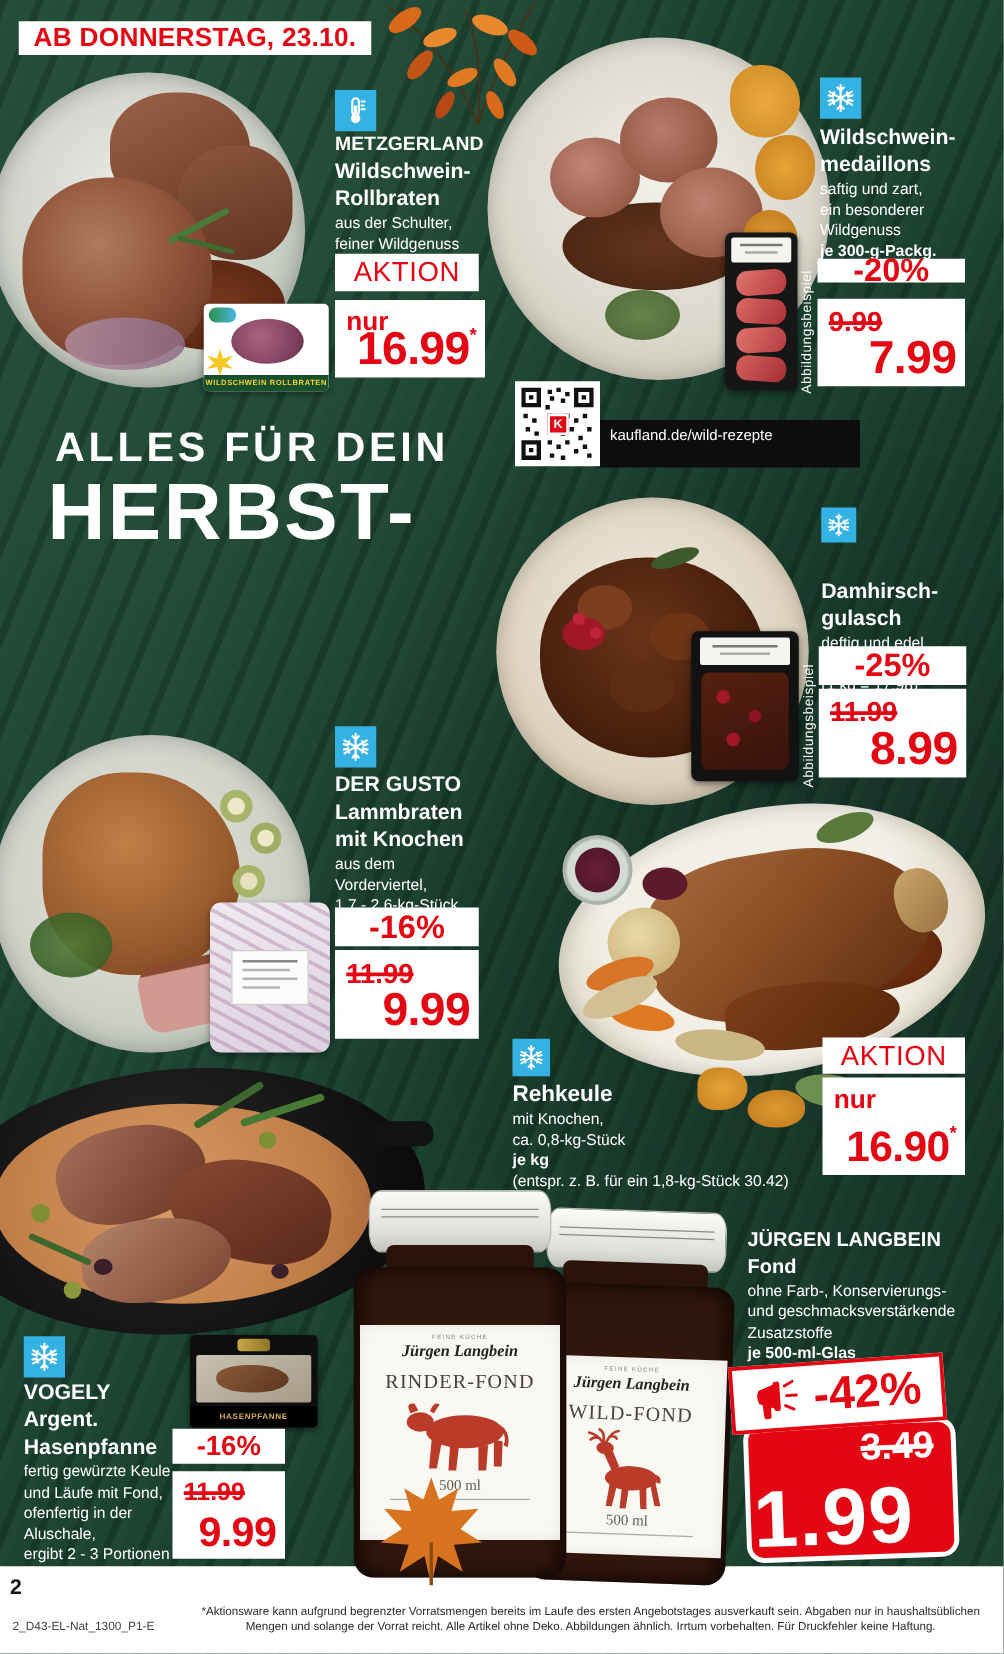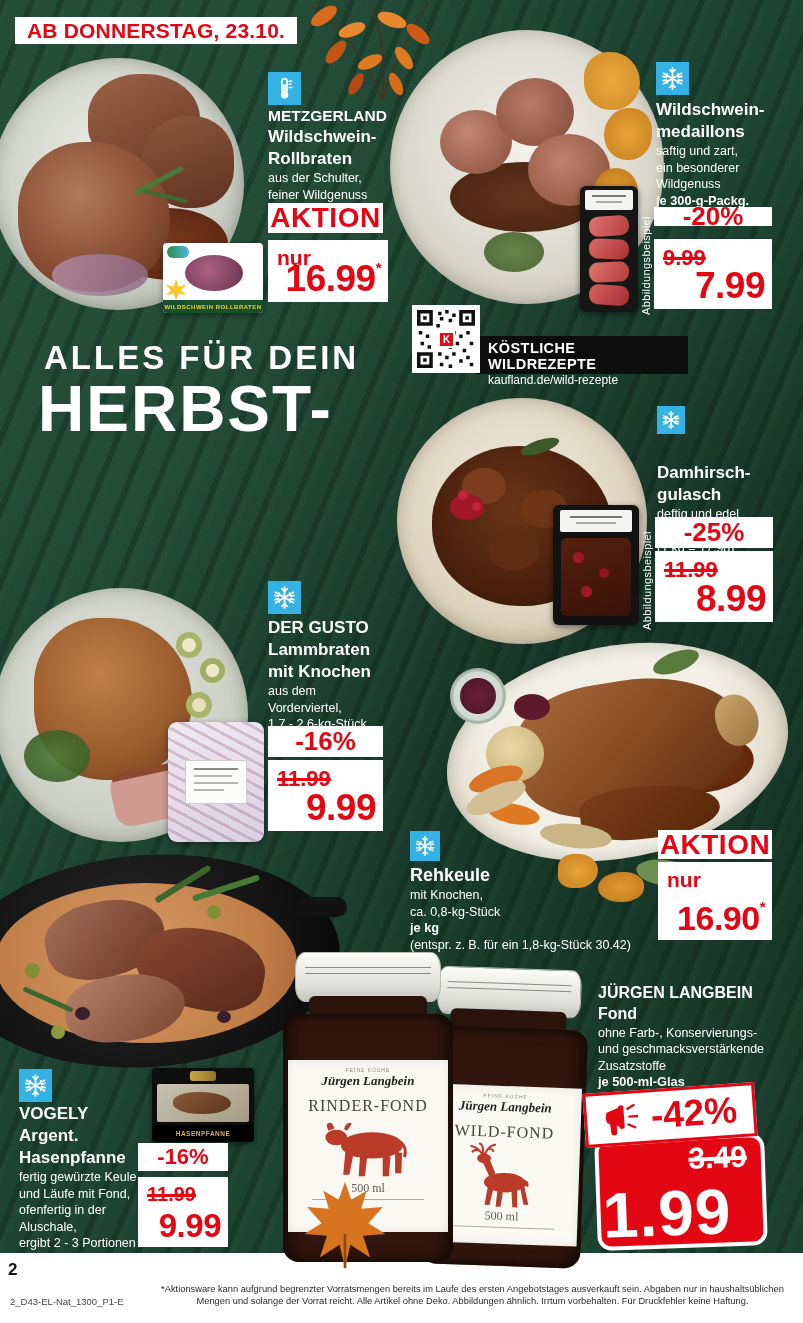--- a/index.html
+++ b/index.html
@@ -18,21 +18,21 @@
   .banner span{color:var(--red);font-weight:700;font-size:21px;letter-spacing:.2px}
   
   .t1{position:absolute;left:44px;top:339px;color:#fff;font-size:33px;font-weight:700;letter-spacing:3px}
   .t2{position:absolute;left:38px;top:377px;color:#fff;font-size:64px;font-weight:700;letter-spacing:2px;line-height:1}
   .t3{position:absolute;left:38px;top:462px;color:#fff;font-size:86px;font-weight:700;letter-spacing:5px;line-height:1}
   
   .icon{position:absolute;background:var(--blue);display:flex;align-items:center;justify-content:center;padding:4px}
   .icon svg{width:100%;height:100%}
   
   .wb{position:absolute;background:#fff;display:flex;align-items:center;justify-content:center}
-  .akt{color:var(--red);font-weight:700;font-size:28px;letter-spacing:.5px}
+  .akt{color:var(--red);font-weight:400;font-size:22px;letter-spacing:.5px}
   .pct{color:var(--red);font-weight:700;font-size:26px}
   .pb{position:absolute;background:#fff}
   .pb .old{position:absolute;left:9px;top:6px;color:var(--red);font-weight:700;font-size:22px;text-decoration:line-through;text-decoration-thickness:3px;text-decoration-color:var(--red)}
   .pb .new{position:absolute;right:7px;bottom:2px;color:var(--red);font-weight:700;font-size:37px;letter-spacing:-.5px}
   .pb .nur{position:absolute;left:9px;top:6px;color:var(--red);font-weight:700;font-size:21px}
   .sup{font-size:15px;vertical-align:18px}
   
   .tcol{position:absolute;color:#fff}
   .tcol .b{display:block;font-weight:700;font-size:17px;line-height:1.3}
   .tcol .s{display:block;font-weight:400;font-size:12.5px;line-height:1.32}
@@ -185,21 +185,20 @@
   </div>
   <div class="wb" style="left:654px;top:207px;width:118px;height:19px">
     <span class="pct">-20%</span>
   </div>
   <div class="pb" style="left:654px;top:239px;width:118px;height:70px">
     <span class="old">9.99</span>
     <span class="new">7.99</span>
   </div>
 
   <div class="qrbar">
-    <span class="h">KÖSTLICHE WILDREZEPTE</span>
     <span class="u">kaufland.de/wild-rezepte</span>
   </div>
   <div class="qrbox">
     <svg viewBox="0 0 33 33" style="width:58px;height:58px" fill="#111">
       <path d="M0 0h9v9H0zM24 0h9v9h-9zM0 24h9v9H0z"></path>
       <path d="M2 2h5v5H2zM26 2h5v5h-5zM2 26h5v5H2z" fill="#fff"></path>
       <path d="M3.5 3.5h2v2h-2zM27.5 3.5h2v2h-2zM3.5 27.5h2v2h-2z"></path>
       <path d="M12 1h2v2h-2zM16 0h2v2h-2zM20 2h2v2h-2zM13 4h2v2h-2zM18 5h2v2h-2zM11 8h2v2h-2zM1 12h2v2H1zM5 14h2v2H5zM2 18h2v2H2zM6 20h2v2H6zM12 12h2v2h-2zM16 14h2v2h-2zM20 12h2v2h-2zM24 14h2v2h-2zM28 12h2v2h-2zM14 18h2v2h-2zM18 20h2v2h-2zM22 18h2v2h-2zM26 22h2v2h-2zM30 18h2v2h-2zM12 24h2v2h-2zM16 26h2v2h-2zM20 24h2v2h-2zM24 28h2v2h-2zM28 26h2v2h-2zM13 30h2v2h-2zM18 31h2v2h-2zM30 30h2v2h-2z"></path>
     </svg>
     <div class="qrk">K</div>

